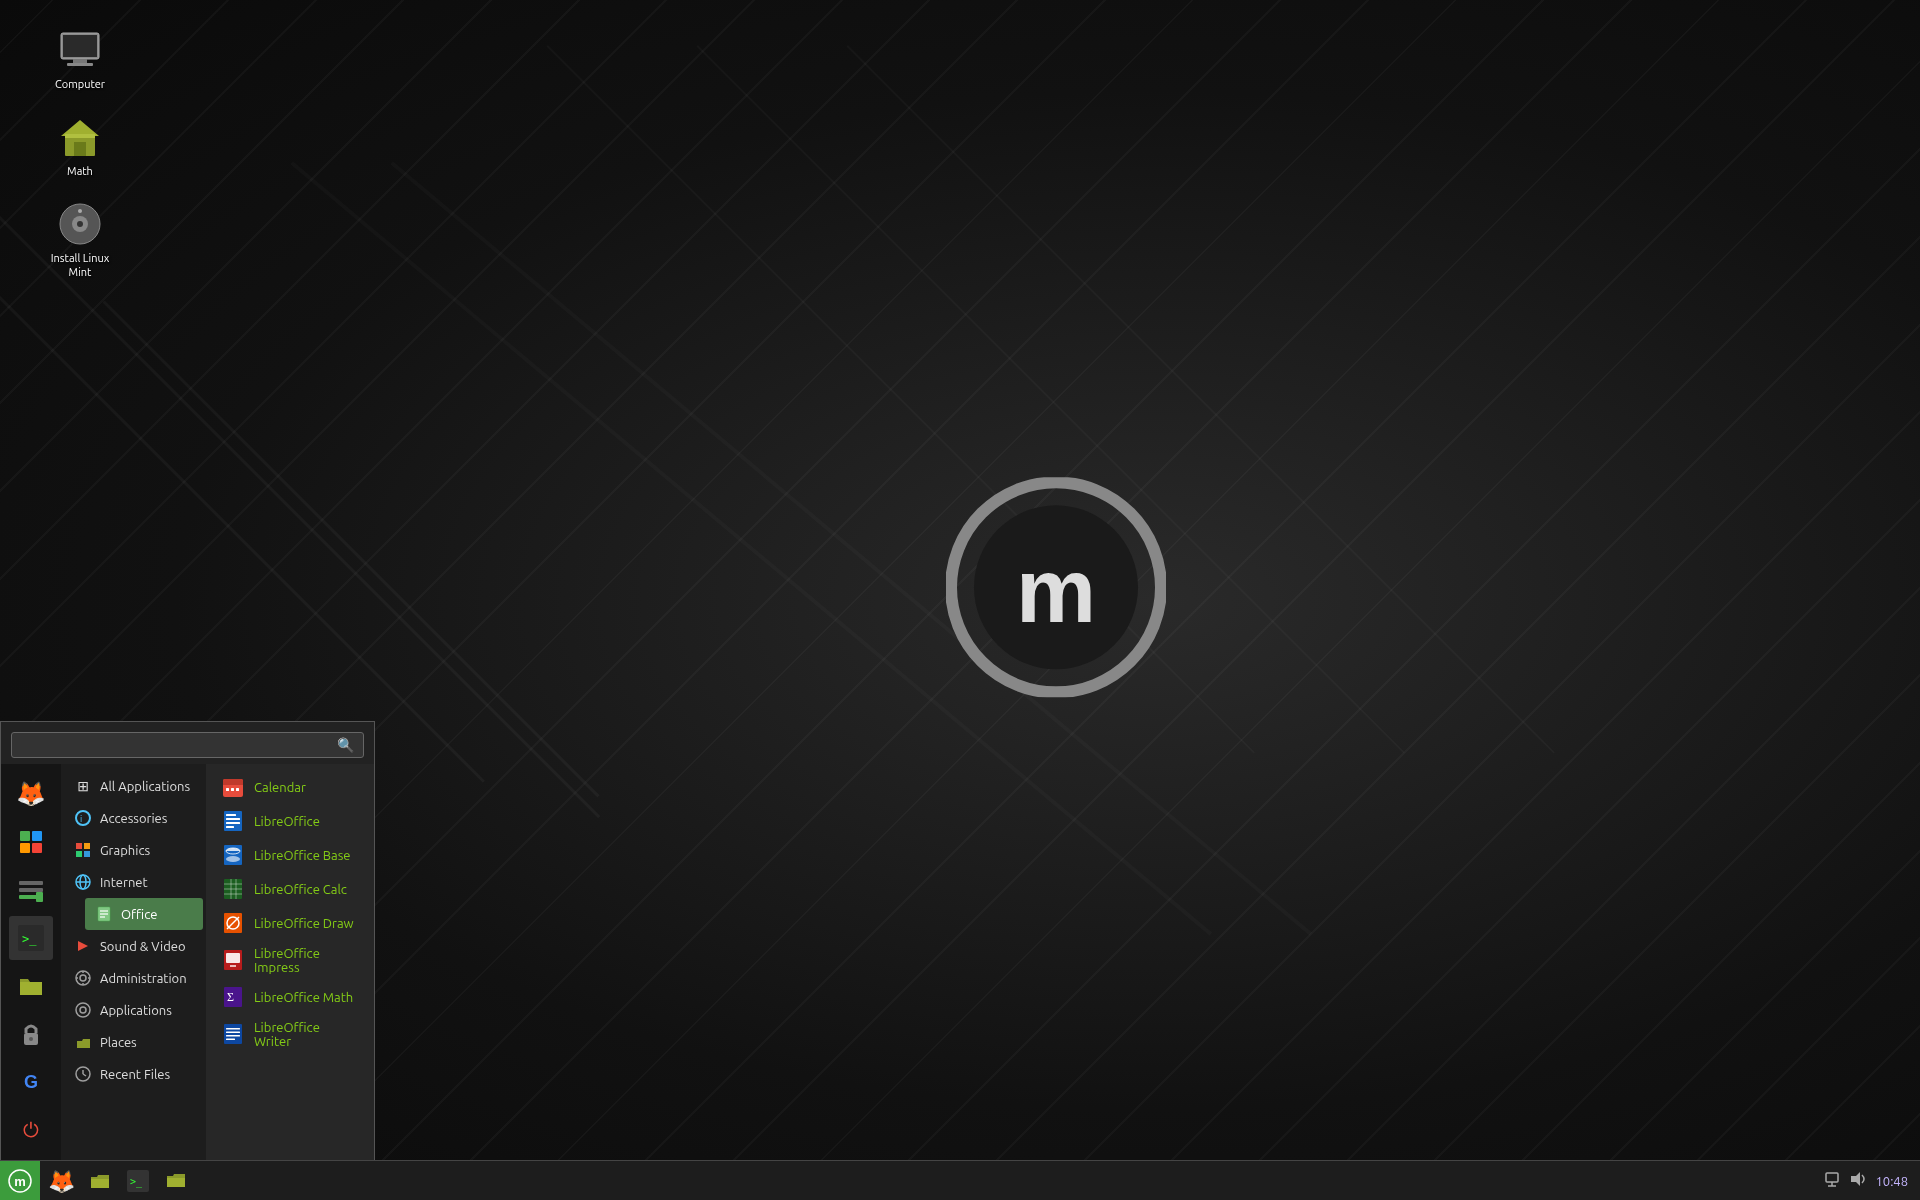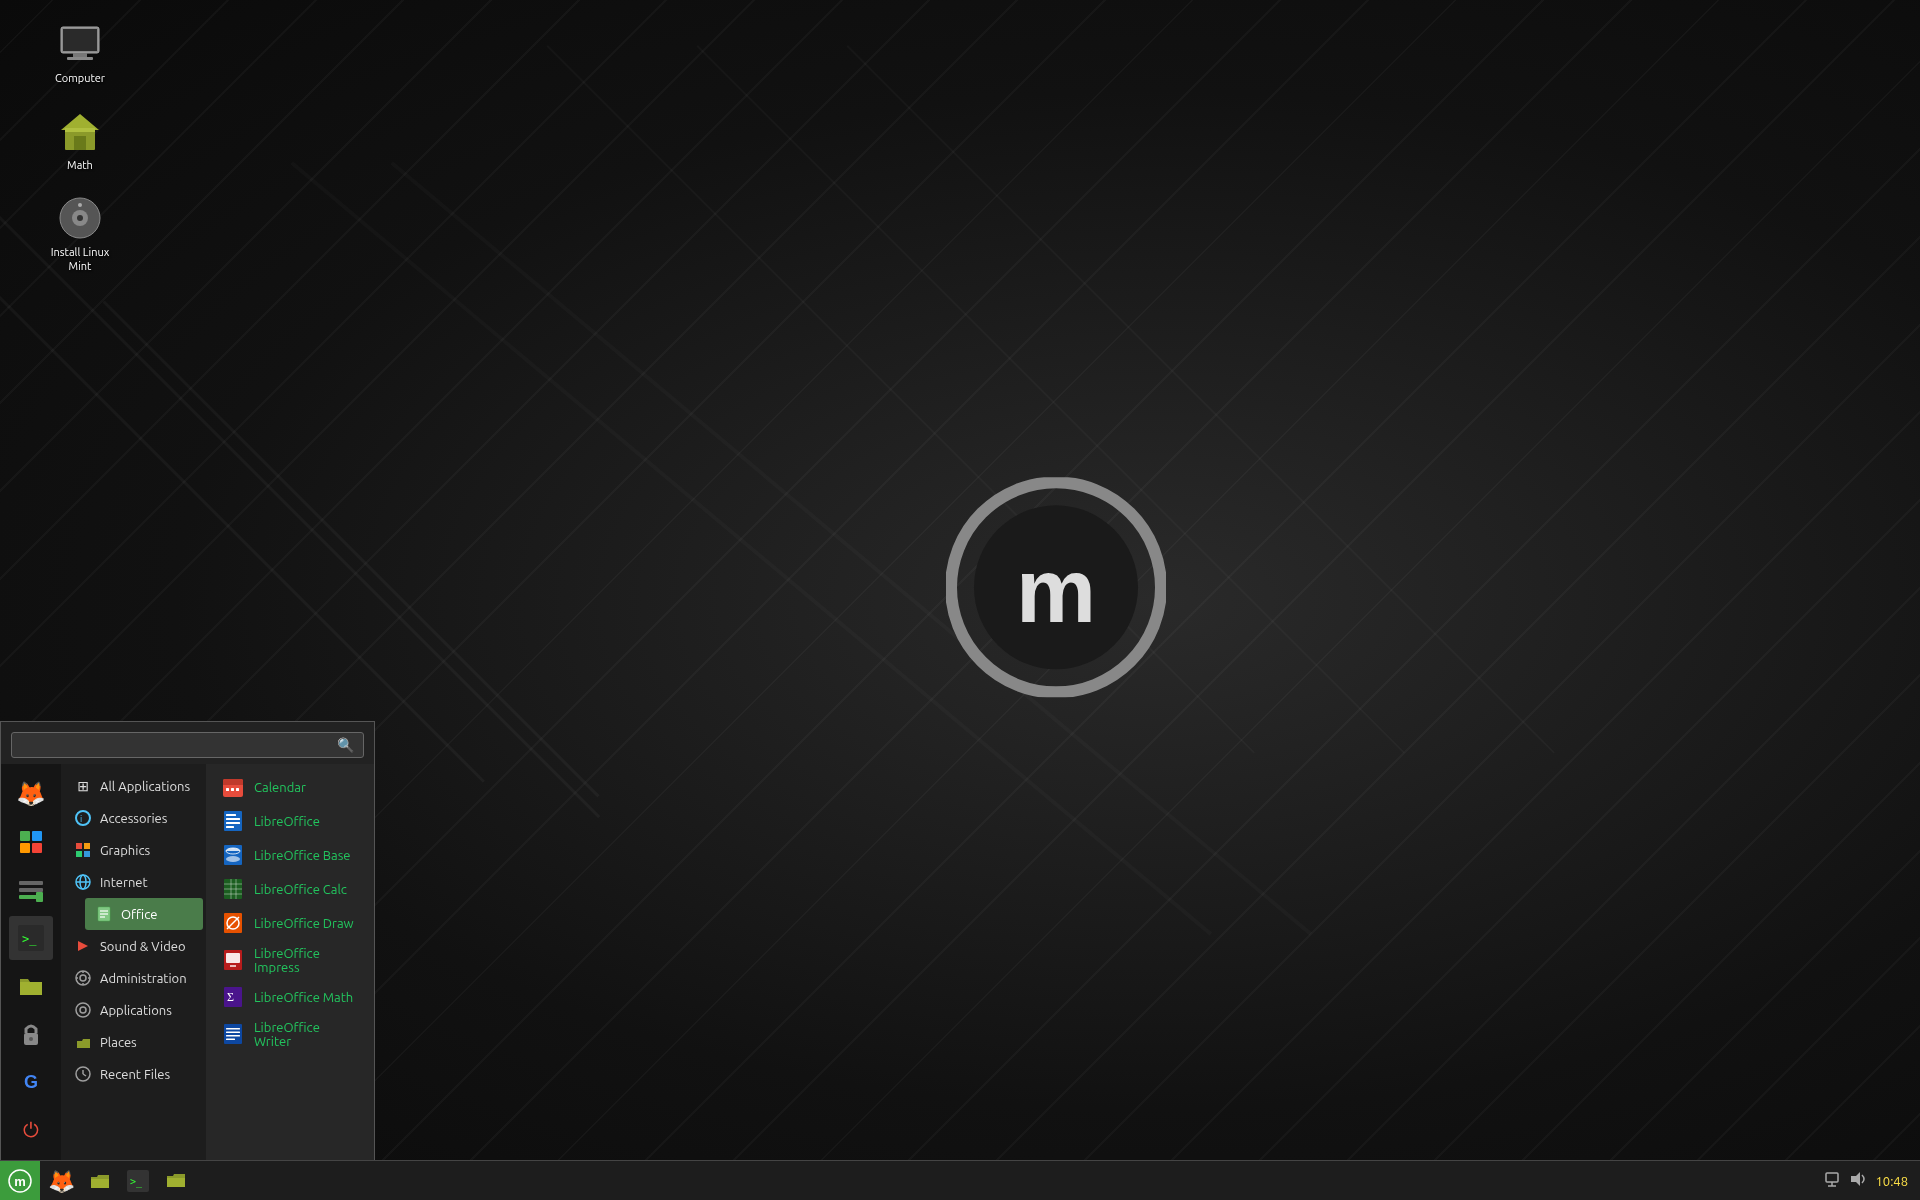--- a/index.html
+++ b/index.html
@@ -45,21 +45,21 @@
     }
 
     .mint-logo {
       width: 220px;
       height: 220px;
     }
 
     
     .desktop-icons {
       position: absolute;
-      top: 14px;
+      top: 20px;
       left: 40px;
       display: flex;
       flex-direction: column;
       gap: 10px;
     }
 
     .desktop-icon {
       display: flex;
       flex-direction: column;
       align-items: center;
@@ -134,21 +134,21 @@
     .taskbar-tray {
       display: flex;
       align-items: center;
       gap: 8px;
       padding: 0 12px;
       color: #ccc;
       font-size: 12px;
     }
 
     .taskbar-clock {
-      color: #fde047;
+      color: #c4b5fd;
       font-size: 13px;
     }
 
     
     .start-menu {
       position: absolute;
       bottom: 40px;
       left: 0;
       width: 375px;
       background: rgba(35,35,35,0.97);
@@ -258,21 +258,21 @@
       background: rgba(40,40,40,0.95);
     }
 
     .app-item {
       display: flex;
       align-items: center;
       padding: 6px 8px;
       cursor: pointer;
       gap: 10px;
       font-size: 13px;
-      color: #22c55e;
+      color: #84cc16;
       border-radius: 3px;
     }
 
     .app-icon {
       width: 22px;
       height: 22px;
       display: flex;
       align-items: center;
       justify-content: center;
       font-size: 16px;

